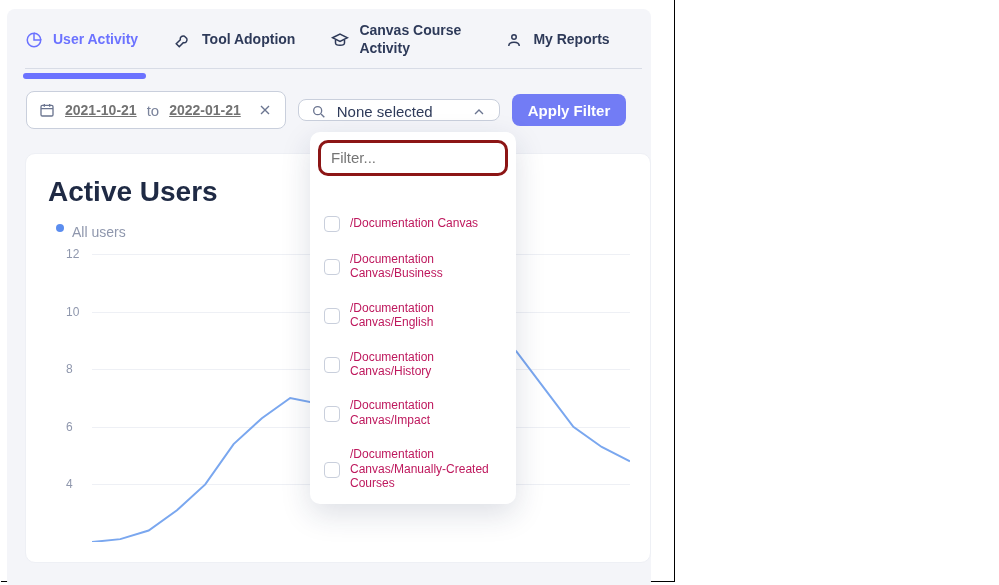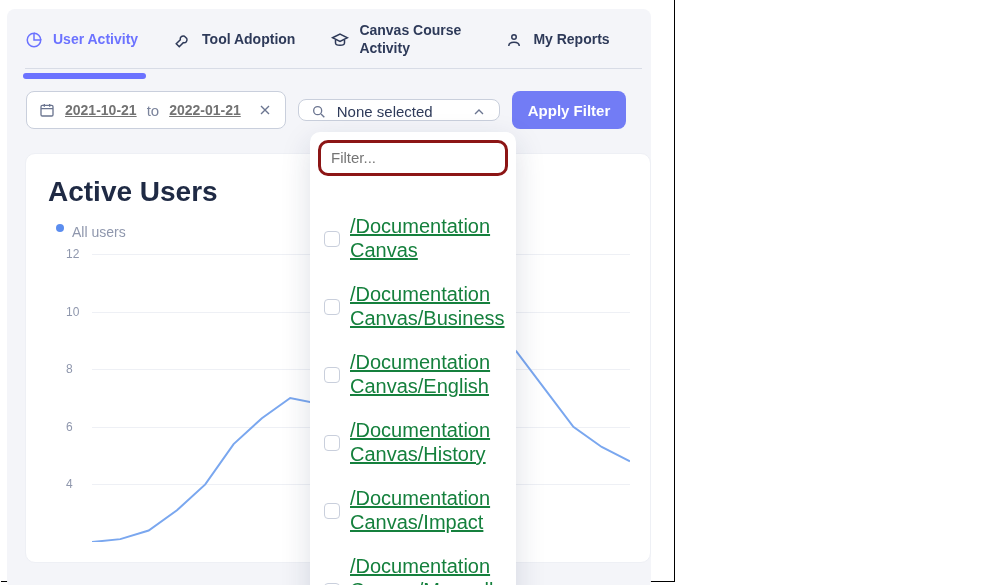--- a/index.html
+++ b/index.html
@@ -15,40 +15,40 @@
   .tab-label { font-size: 14px; line-height: 1.25; font-weight: 600; max-width: 110px; }
   .tabs-divider { position: absolute; left: 24px; top: 68px; width: 617px; height: 1px; background: #d8dce6; }
 
   .filters-row { position: absolute; left: 25px; top: 91px; display: flex; align-items: center; gap: 12px; }
   .date-pill { display: flex; align-items: center; gap: 10px; background: #fff; border: 1px solid #c9cfdc; border-radius: 8px; height: 38px; padding: 0 12px; color: #2e3a59; cursor: pointer; }
   .date-pill .date-text { font-weight: 700; font-size: 14px; color: #737373; text-decoration: underline; }
   .date-pill .to-text { font-weight: 500; color: #7b849c; font-size: 15px; }
   .icon-sm { width: 16px; height: 16px; flex-shrink: 0; }
   .select-pill { display: flex; align-items: flex-end; gap: 10px; background: #fff; border: 1px solid #c9cfdc; border-radius: 8px; height: 22px; padding: 0 12px; width: 202px; color: #2e3a59; cursor: pointer; }
   .select-label { flex: 1; font-size: 15px; color: #2e3a59; font-weight: 500; }
-  .apply-btn { height: 38px; background: #727cf5; color: #fff; border-radius: 8px; padding: 0 16px; font-size: 15px; font-weight: 600; display: flex; align-items: center; border: none; cursor: pointer; }
+  .apply-btn { height: 32px; background: #727cf5; color: #fff; border-radius: 8px; padding: 0 16px; font-size: 15px; font-weight: 600; display: flex; align-items: center; border: none; cursor: pointer; }
 
   .chart-card { position: absolute; left: 24px; top: 153px; width: 626px; height: 410px; background: #fff; border-radius: 10px; border: 1px solid #eef0f5; }
   .chart-title { position: absolute; left: 22px; top: 22px; font-size: 28px; font-weight: 800; color: #1f2a44; }
   .legend { position: absolute; left: 30px; top: 70px; display: flex; gap: 8px; color: #8f97ad; font-size: 14px; }
   .legend-dot { width: 8px; height: 8px; border-radius: 50%; background: #5b8def; }
   
   .chart-area { position: absolute; left: 28px; top: 100px; right: 20px; bottom: 20px; }
   .y-axis { position: absolute; left: 0; top: 0; bottom: 0; width: 30px; }
   .y-tick { position: absolute; left: 12px; font-size: 12px; color: #8f97ad; transform: translateY(-50%); text-align: center; }
   .grid-line { position: absolute; left: 38px; right: 0; height: 1px; background: #eef0f5; }
   .chart-svg { position: absolute; left: 38px; top: 0; right: 0; bottom: 0; width: calc(100% - 38px); height: 100%; }
   .chart-path { fill: none; stroke: #7aa7ef; stroke-width: 2; }
 
   .dropdown-panel { position: absolute; left: 309px; top: 132px; width: 206px; background: #fff; border-radius: 10px; box-shadow: 0 10px 30px rgba(30,40,80,0.15); padding: 8px 8px 4px; }
   .filter-input-wrap { border: 3px solid #8c1515; border-radius: 10px; padding: 6px 10px; margin-bottom: 28px; }
   .filter-input { width: 100%; border: none; outline: none; font-size: 15px; color: #8f97ad; background: transparent; }
   .option-row { display: flex; align-items: center; gap: 10px; padding: 10px 6px; cursor: pointer; }
   .checkbox { width: 16px; height: 16px; border: 1.5px solid #c9cfdc; border-radius: 4px; flex-shrink: 0; margin-top: 2px; }
-  .option-label { font-size: 20px; color: #15803d; line-height: 1.2; font-weight: 500; text-decoration: underline; }
+  .option-label { font-size: 12px; color: #be185d; line-height: 1.2; font-weight: 500; }
 </style>
 </head>
 <body>
 
 <div class="outer-frame">
   <div class="app-bg"></div>
 
   <div class="tabs">
     <div class="tab active">
       <svg class="tab-icon" viewBox="0 0 24 24">

